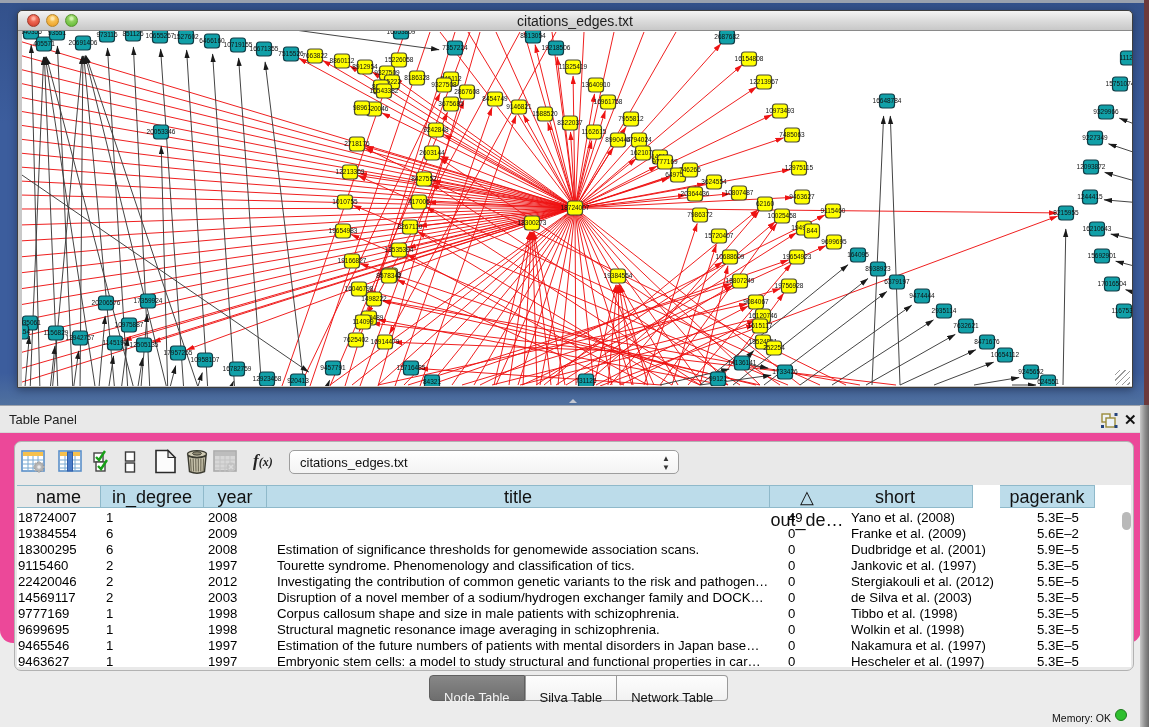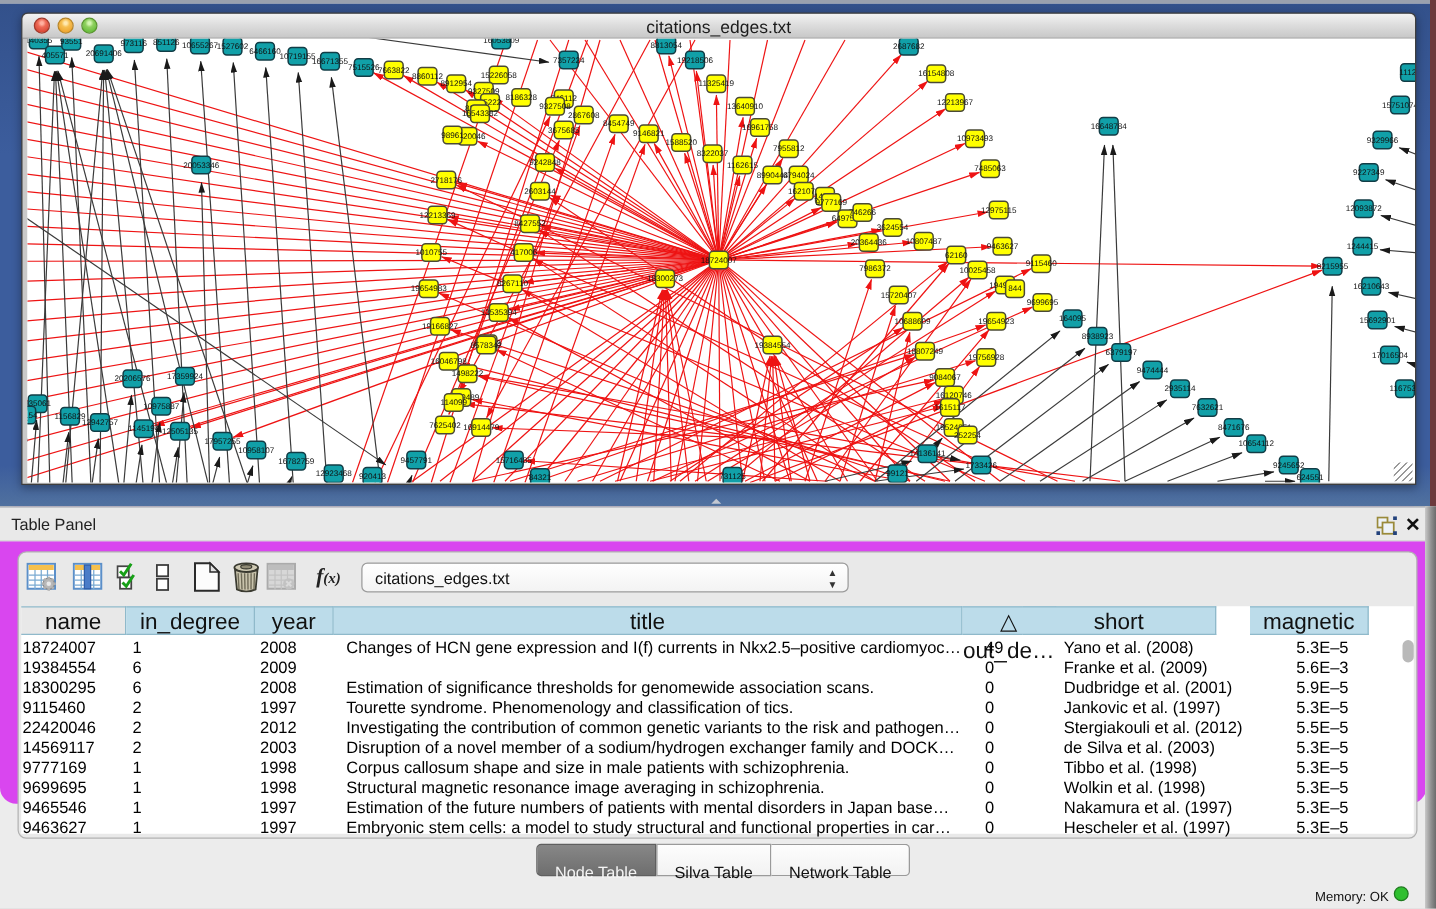--- a/index.html
+++ b/index.html
@@ -12,21 +12,21 @@
 #titlebar { position:absolute; left:0; top:0; width:100%; height:20px; background:linear-gradient(#f3f3f3,#dedede 45%,#c8c8c8); border-bottom:1px solid #8a8a8a; border-radius:5px 5px 0 0; }
 #titlebar .title { text-align:center; font-size:14px; color:#1c1c1c; line-height:20px; font-weight:400; }
 .tl { position:absolute; top:3px; width:13px; height:13px; border-radius:50%; }
 #tl-r { left:9px;  background:radial-gradient(circle at 50% 32%, #ffb0a0 0 12%, #ee6a56 35%, #d94a38 75%, #b03325); border:0.5px solid #a03a2c;}
 #tl-y { left:28px; background:radial-gradient(circle at 50% 32%, #ffe9b0 0 12%, #f6bf52 35%, #efa731 75%, #c9851f); border:0.5px solid #b8862a;}
 #tl-g { left:47px; background:radial-gradient(circle at 50% 32%, #d2f5b0 0 12%, #8ed05e 35%, #6bbf3f 75%, #4a9a28); border:0.5px solid #59952f;}
 #canvasarea { position:absolute; left:4px; top:20px; width:1110px; height:355px; background:#fff; }
 #grip { position:absolute; right:2px; bottom:2px; width:15px; height:15px;
   background:repeating-linear-gradient(135deg, transparent 0 3px, #9a9a9a 3px 4px); }
 
-#panel { position:absolute; left:0; top:405px; width:1141px; height:238px; background:#d946ef;border-radius:13px; }
+#panel { position:absolute; left:0; top:405px; width:1141px; height:238px; background:#ec4899;border-radius:13px; }
 #panelhdr { position:absolute; left:0; top:0; width:100%; height:28px; background:#e9e9e9; border-top:1px solid #9fa4ac; border-bottom:1px solid #d8d8d8; }
 #panelhdr .t { position:absolute; left:9px; top:6px; font-size:13px; color:#222; }
 #floatico { position:absolute; left:1101px; top:7px; width:17px; height:15px; }
 #closex { position:absolute; left:1124px; top:5px; font-size:15px; font-weight:bold; color:#111; }
 #toolcont { position:absolute; left:14px; top:36px; width:1120px; height:230px; border:1px solid #b2b2b2; border-radius:7px; background:#e9e9e9; }
 #combo { position:absolute; left:274px; top:8px; width:390px; height:24px; background:linear-gradient(#ffffff,#f3f3f3); border:1px solid #9d9d9d; border-radius:5px; }
 #combo .ct { position:absolute; left:10px; top:4px; font-size:13px; color:#111; }
 #combo .ar { position:absolute; right:8px; top:3px; font-size:8px; color:#333; line-height:9px; }
 
 #tbl { position:absolute; left:2px; top:43px; width:1114px; height:182px; background:#fff; }
@@ -941,37 +941,36 @@
         <div class="ct">citations_edges.txt</div>
         <div class="ar">▲<br>▼</div>
       </div>
     <div id="tbl">
 <div class="hc" style="left:0px;width:84px;background:#e8e8e8">name</div>
         <div class="hc" style="left:84px;width:103px;background:#bcdcea">in_degree</div>
         <div class="hc" style="left:187px;width:63px;background:#bcdcea">year</div>
         <div class="hc" style="left:250px;width:503px;background:#bcdcea">title</div>
         <div class="hc" style="left:753px;width:75px;background:#bcdcea">△ out_de…</div>
         <div class="hc" style="left:801px;width:155px;background:#bcdcea">short</div>
-        <div class="hc" style="left:983px;width:95px;background:#bcdcea">magnetic</div>
+        <div class="hc" style="left:983px;width:95px;background:#bcdcea">pagerank</div>
         <div class="row" style="top:24px">
           <span class="c0">18724007</span>
           <span class="c1">1</span>
           <span class="c2">2008</span>
-          <span class="c3">Changes of HCN gene expression and I(f) currents in Nkx2.5–positive cardiomyoc…</span>
           <span class="c4">49</span>
           <span class="c5">Yano et al. (2008)</span>
           <span class="c6">5.3E–5</span>
         </div>
         <div class="row" style="top:40px">
           <span class="c0">19384554</span>
           <span class="c1">6</span>
           <span class="c2">2009</span>
           <span class="c4">0</span>
           <span class="c5">Franke et al. (2009)</span>
-          <span class="c6">5.6E–3</span>
+          <span class="c6">5.6E–2</span>
         </div>
         <div class="row" style="top:56px">
           <span class="c0">18300295</span>
           <span class="c1">6</span>
           <span class="c2">2008</span>
           <span class="c3">Estimation of significance thresholds for genomewide association scans.</span>
           <span class="c4">0</span>
           <span class="c5">Dudbridge et al. (2001)</span>
           <span class="c6">5.9E–5</span>
         </div>

